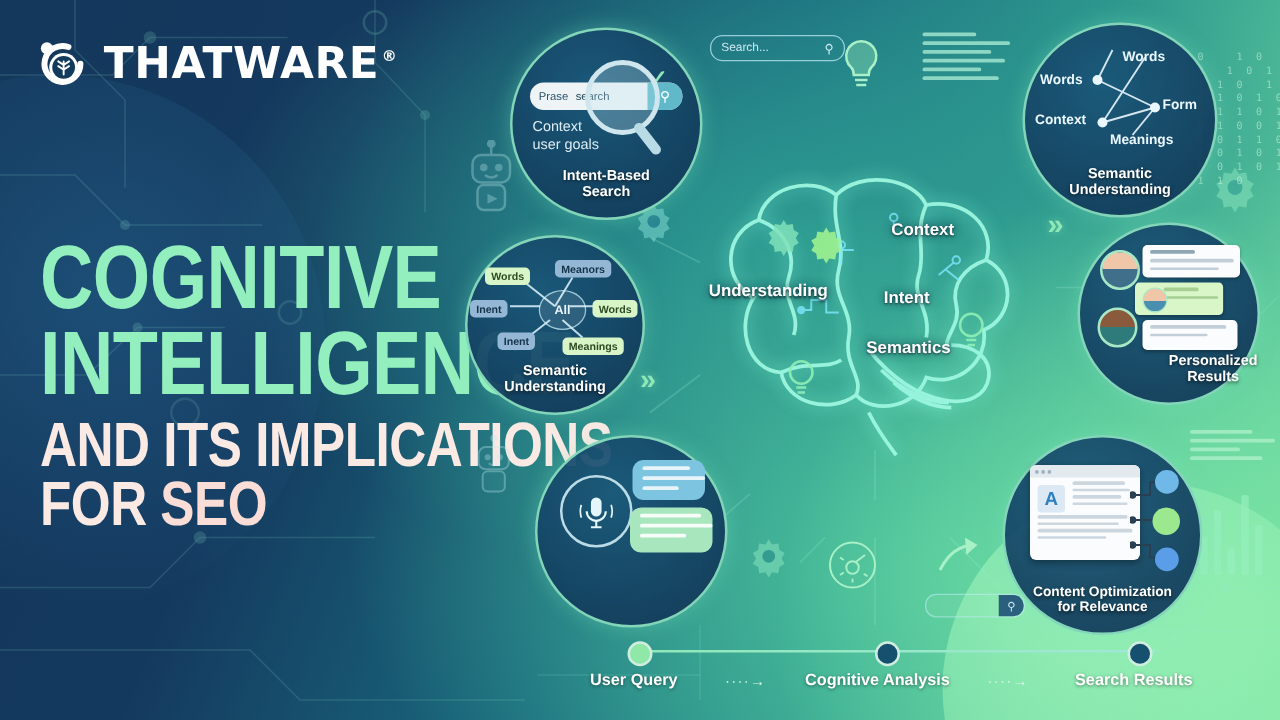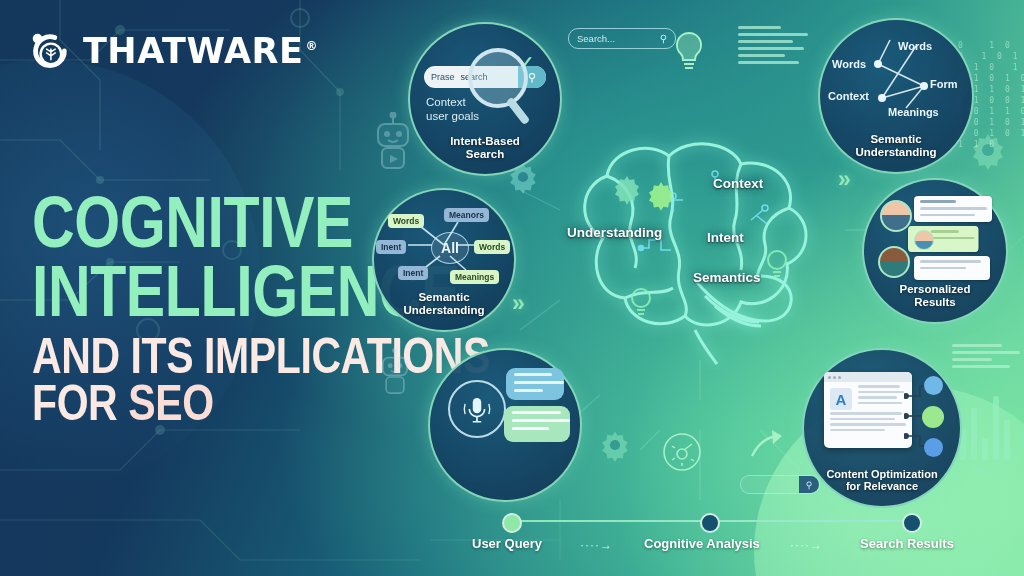--- a/index.html
+++ b/index.html
@@ -65,28 +65,28 @@
   #n-intent .sub{position:absolute;left:16px;top:72px;color:#dceef3;font-size:11.5px;line-height:1.2;text-align:left;}
   #n-intent .tick{position:absolute;right:26px;top:28px;color:#8fe8bb;font-size:17px;font-weight:700;}
 
   
   #n-semL{left:372px;top:188px;width:140px;height:140px;}
   #n-semL .graph{position:absolute;inset:0;}
   .chip{position:absolute;font-size:8.5px;padding:2px 5px;border-radius:4px;font-weight:700;white-space:nowrap;}
   .chip.g{background:#d7f5c6;color:#2c4a22;}
   .chip.b{background:#93b7d4;color:#163349;}
   .chip.mid{background:rgba(255,255,255,.10);color:#eaf7ff;border:1px solid rgba(210,245,255,.7);
-    border-radius:50%;width:26px;height:26px;display:flex;align-items:center;justify-content:center;font-size:14px;}
+    border-radius:50%;width:26px;height:26px;display:flex;align-items:center;justify-content:center;font-size:10px;}
 
   
   #n-semR{left:818px;top:18px;width:152px;height:152px;}
   #n-semR .lbl{position:absolute;color:#eaf7ff;font-size:11px;font-weight:600;white-space:nowrap;}
 
   
-  #n-pers{left:862px;top:178px;width:142px;height:142px;}
+  #n-pers{left:862px;top:178px;width:142px;height:142px;align-items:flex-end;}
   .avatar{position:absolute;width:28px;height:28px;border-radius:50%;
     border:2px solid #a8e8c6;overflow:hidden;}
   .av1{background:linear-gradient(180deg,#f0c6a8 0%,#f0c6a8 48%,#3f6f8a 48%);}
   .av2{background:linear-gradient(180deg,#8a5a3c 0%,#8a5a3c 48%,#2f7a7a 48%);}
   .rescard{position:absolute;border-radius:4px;background:#fbfcfd;box-shadow:0 1px 3px rgba(0,0,0,.3);}
   .rescard.hl{background:#d8f6c8;}
   .rescard i{display:block;height:2.5px;border-radius:2px;background:#c3cfd8;margin:4px 6px;}
   .rescard.hl i{background:#a6cf92;}
 
   

